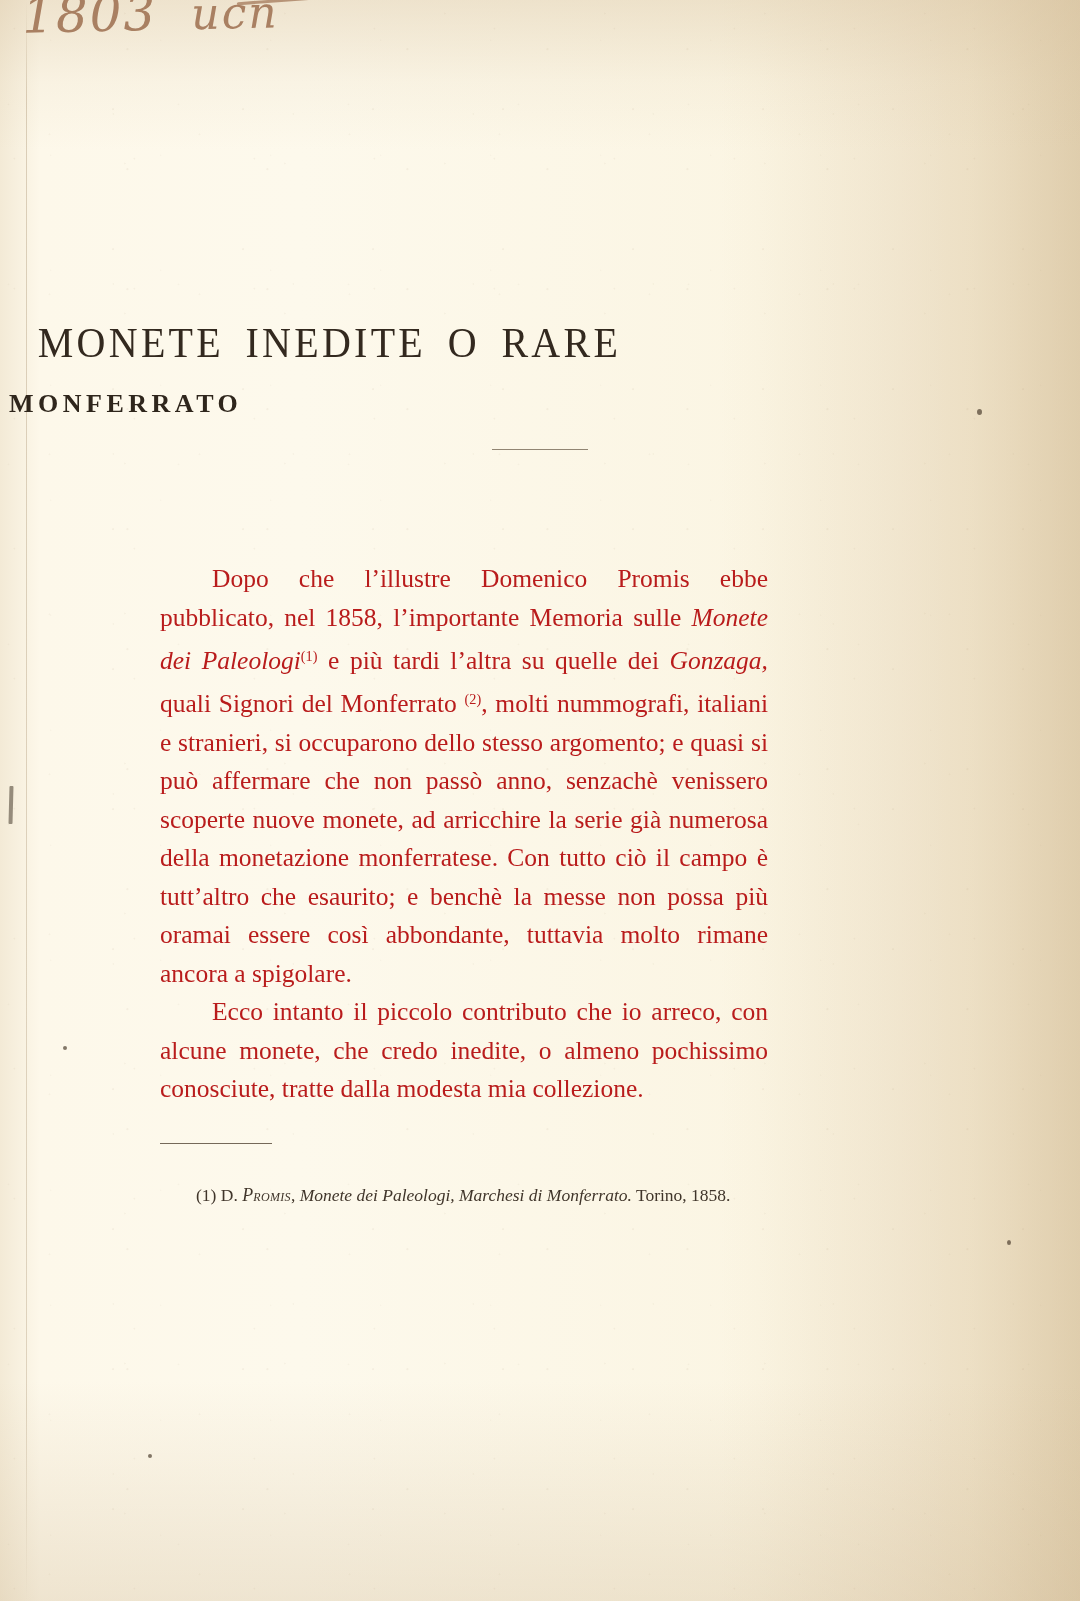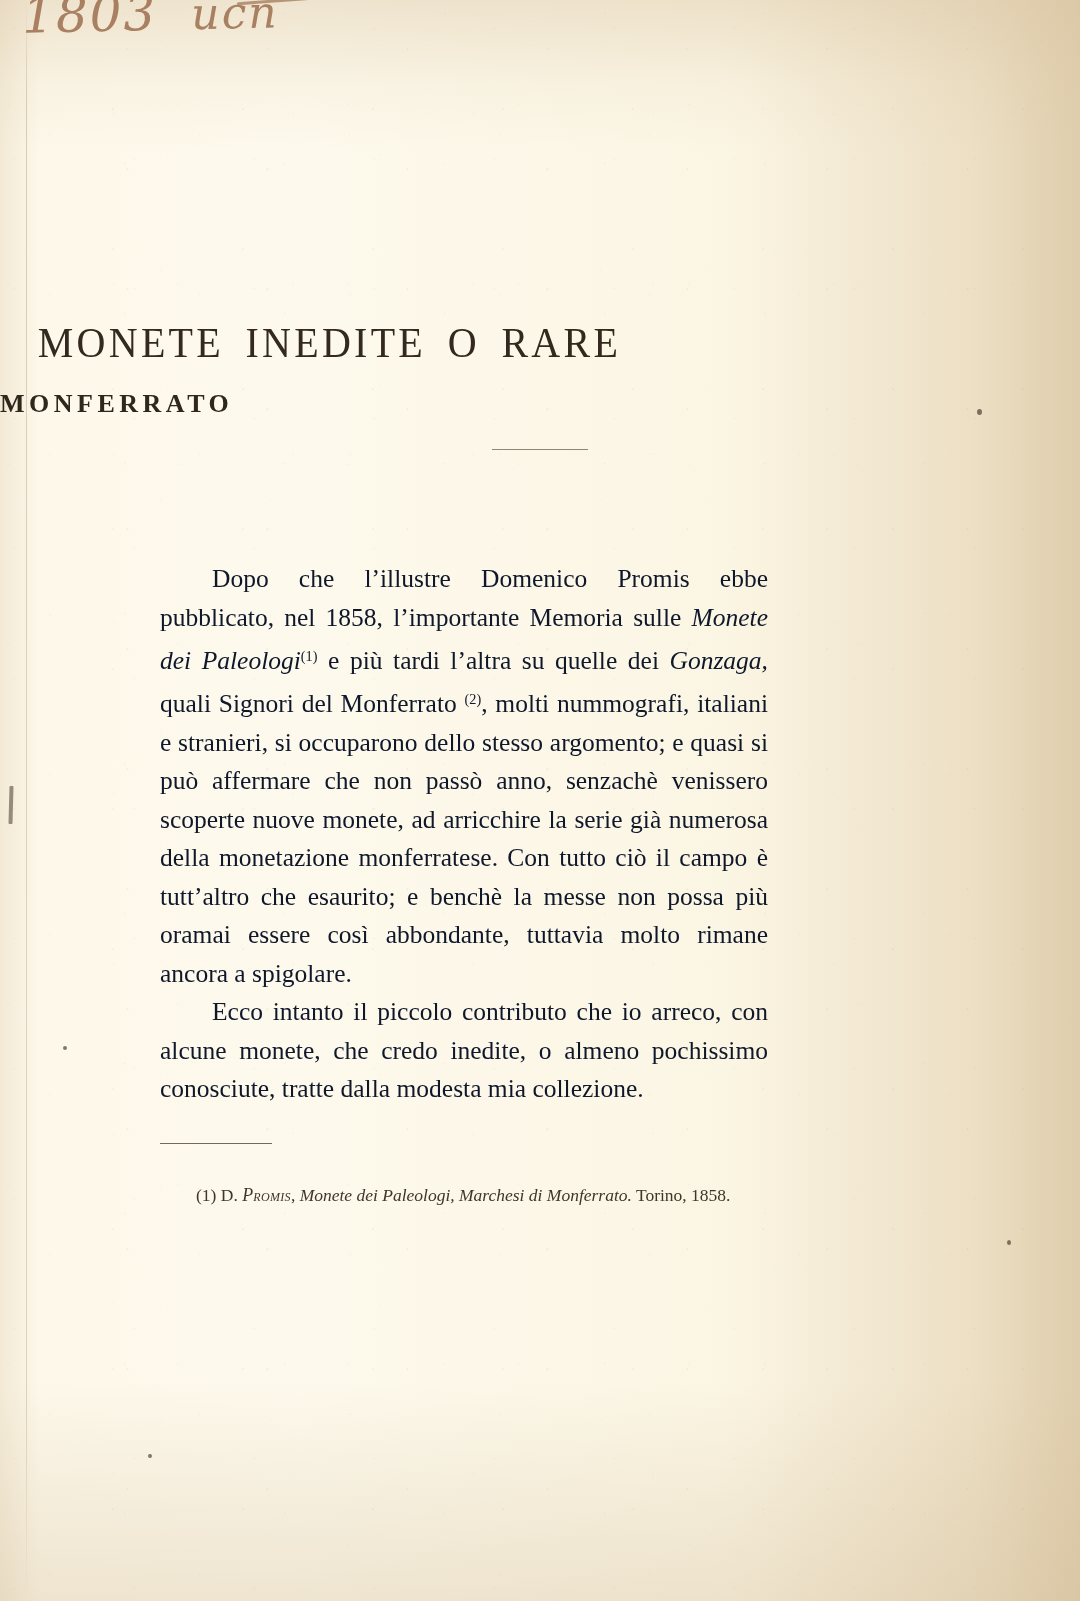--- a/index.html
+++ b/index.html
@@ -147,40 +147,41 @@
     letter-spacing: 3.4px;
     color: #4a3d2e;
   }
   .doc-subtitle {
     margin-top: 22px;
     font-size: 26px;
     font-weight: bold;
     letter-spacing: 4.5px;
     word-spacing: 2px;
     color: #2f261c;
+    padding-left: 9px;
   }
   .title-rule {
     margin: 30px auto 0;
     width: 96px;
     height: 1px;
     background: #6d5f4c;
     opacity: .75;
   }
 
   
   .body-text {
     position: absolute;
     left: 160px;
     top: 560px;
     width: 608px;
     font-size: 25.5px;
     line-height: 38.5px;
     text-align: justify;
     text-align-last: left;
-    color: #0f172a;
+    color: #b91c1c;
     hyphens: manual;
   }
   .body-text p {
     margin: 0;
     text-indent: 52px;
   }
   .body-text i { font-style: italic; }
   sup.fn {
     font-size: 0.56em;
     vertical-align: 0.55em;

